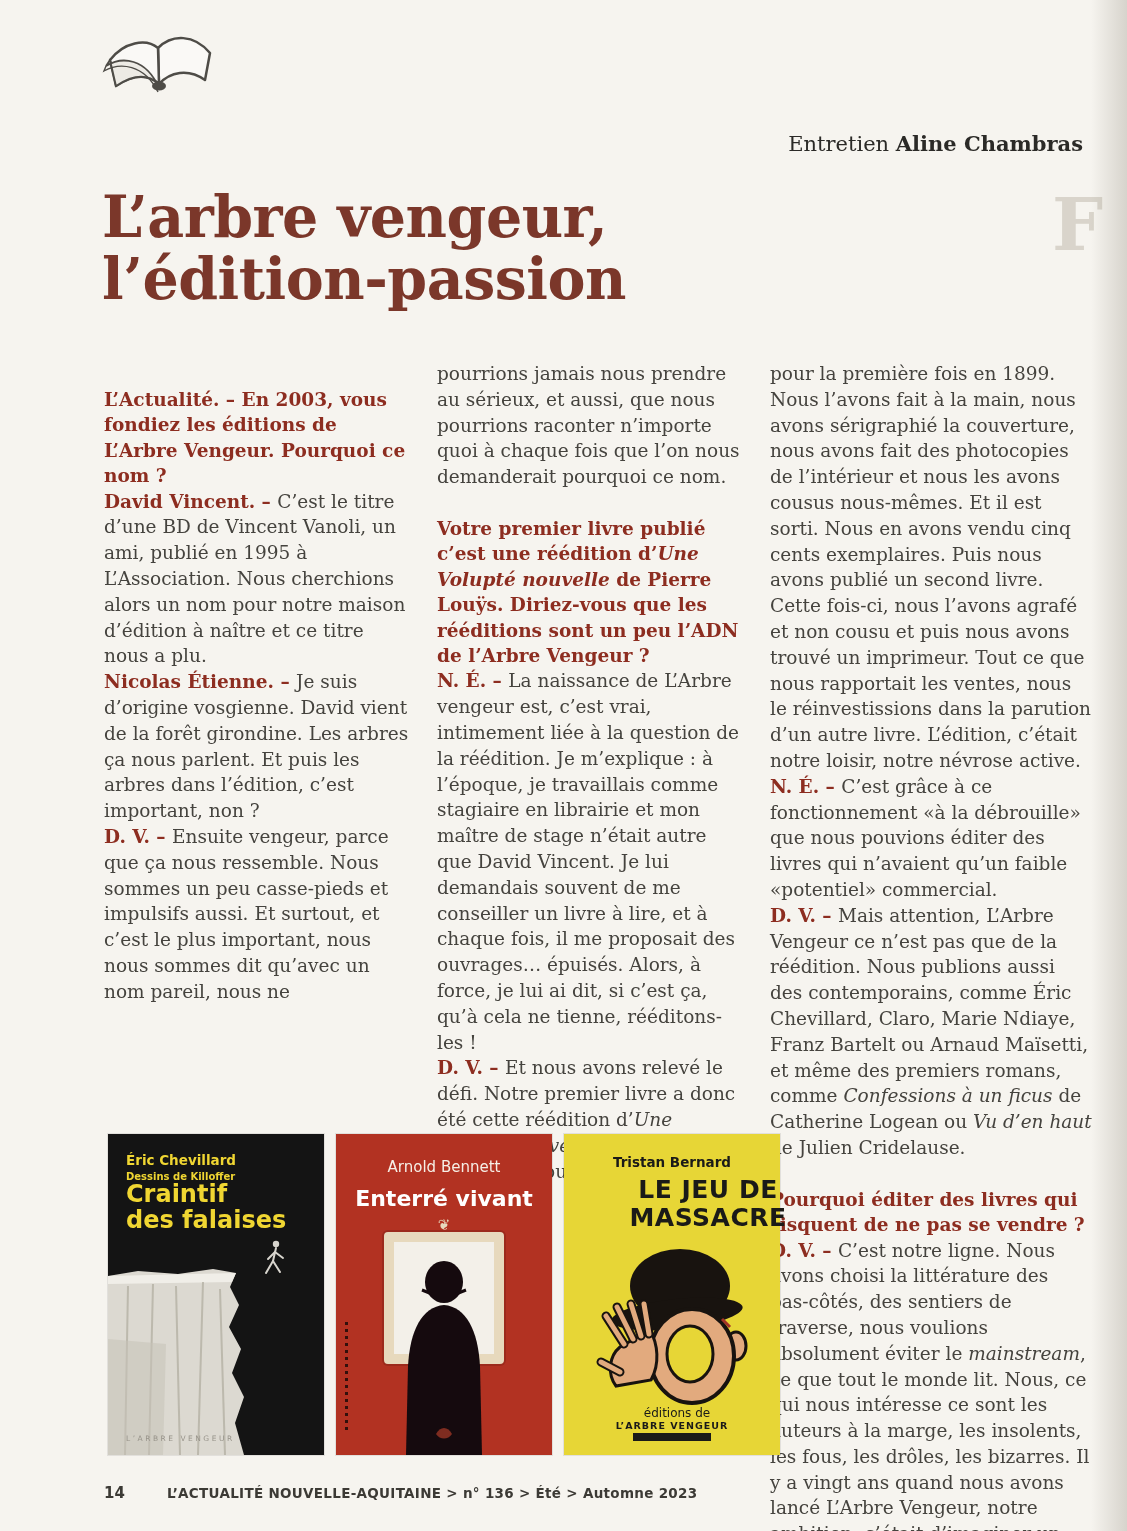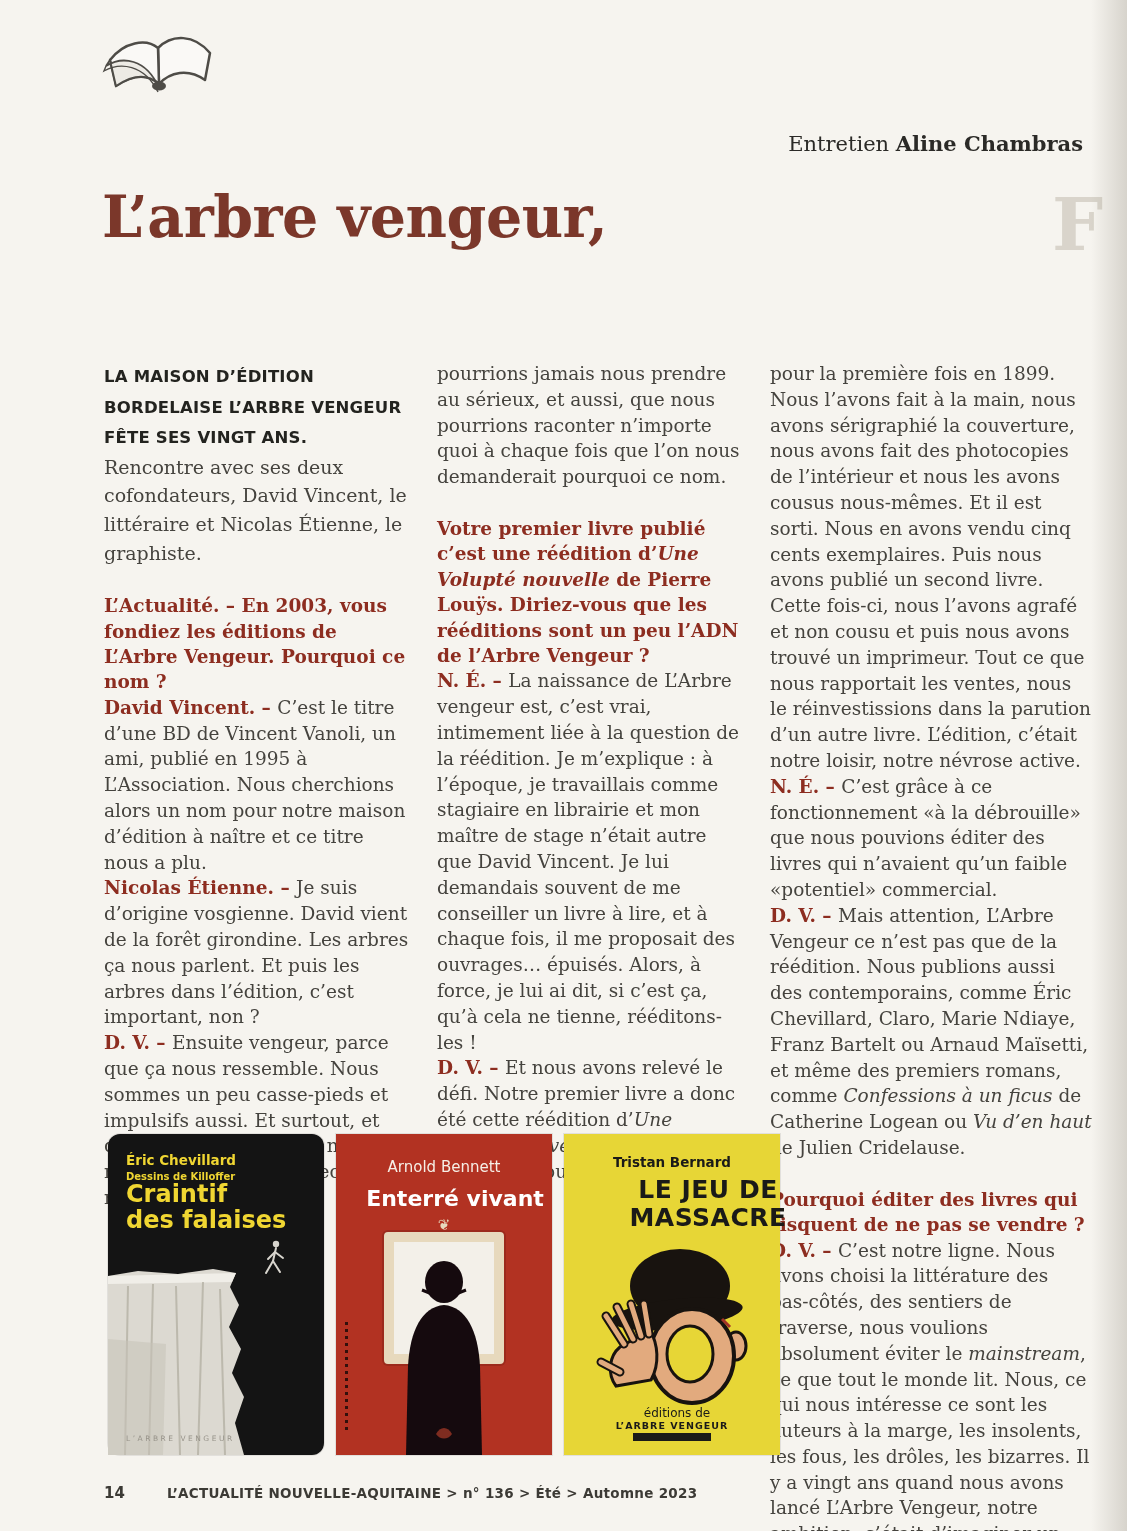--- a/index.html
+++ b/index.html
@@ -36,39 +36,39 @@
   .speaker{color:#8d2d20;font-weight:bold;}
 
   
   .footer{position:absolute;left:104px;top:1484px;display:flex;align-items:baseline;
     font-family:"DejaVu Sans","Liberation Sans",sans-serif;color:#3c3a35;justify-content:flex-end;}
   .footer .pagenum{font-weight:bold;font-size:15px;margin-right:42px;}
   .footer .foottext{font-weight:bold;font-size:13.5px;letter-spacing:0.3px;}
 
   
   .book{position:absolute;top:1134px;width:216px;height:321px;box-shadow:0 0 0 1px rgba(0,0,0,0.08);}
-  .bk1{left:108px;background:#141414;border-radius:12px;}
+  .bk1{left:108px;background:#141414;}
   .bk2{left:336px;background:#b23222;}
   .bk3{left:564px;background:#e7d636;}
   .book svg.art{position:absolute;left:0;top:0;width:100%;height:100%;}
 
   
   .bk1 .bk1-text{position:absolute;left:18px;top:18px;z-index:2;
     font-family:"DejaVu Sans","Liberation Sans",sans-serif;color:#f0d632;}
   .bk1 .bk1-author{font-weight:bold;font-size:13.5px;}
   .bk1 .bk1-credit{font-weight:bold;font-size:10px;margin-top:3px;}
   .bk1 .bk1-title{font-weight:bold;font-size:24px;line-height:1.08;}
   .bk1 .bk1-pub{position:absolute;left:18px;bottom:12px;z-index:2;color:#97938a;
     font-family:"DejaVu Sans",sans-serif;font-size:7.5px;letter-spacing:2.5px;}
 
   
   .bk2 .bk2-author{position:absolute;top:24px;width:100%;text-align:center;z-index:2;
     font-family:"DejaVu Sans","Liberation Sans",sans-serif;font-size:15px;color:#f6efe6;}
   .bk2 .bk2-title{position:absolute;top:52px;width:100%;text-align:center;z-index:2;
-    font-family:"DejaVu Sans","Liberation Sans",sans-serif;font-weight:bold;font-size:22px;color:#ffffff;margin-left:11px;}
+    font-family:"DejaVu Sans","Liberation Sans",sans-serif;font-weight:bold;font-size:22px;color:#ffffff;}
   .bk2 .frame{position:absolute;left:48px;top:98px;width:100px;height:112px;z-index:1;
     background:#f3f0e9;border:10px solid #e7d9bd;border-radius:4px;
     box-shadow:0 0 0 2px rgba(90,20,10,0.25);}
   .bk2 .frame-ornament{position:absolute;left:0;right:0;top:86px;text-align:center;z-index:2;
     color:#e7d9bd;font-size:15px;line-height:10px;}
   .bk2 .spine-marks{position:absolute;left:9px;top:188px;width:3px;height:112px;z-index:2;
     background:repeating-linear-gradient(to bottom,#32100c 0 3px,transparent 3px 7px);}
 
   
   .bk3 .bk3-author{position:absolute;top:20px;width:100%;text-align:center;z-index:2;
@@ -100,24 +100,24 @@
     </svg>
   </div>
 
   <div class="kicker">
     <span>Entretien</span>
     <span class="k-bold">Aline Chambras</span>
   </div>
 
   <h1 class="headline" style="margin:0">
     <span>L’arbre vengeur,</span><br>
+    <span>l’édition-passion</span>
   </h1>
 
   <div class="col col-1">
-    <p class="intro"><span class="lead-bold">LA MAISON D’ÉDITION BORDELAISE L’ARBRE VENGEUR FÊTE SES VINGT ANS.</span><span> Rencontre avec ses deux cofondateurs, David Vincent, le littéraire et Nicolas Étienne, le graphiste.</span></p>
     <p class="question">L’Actualité. – En 2003, vous fondiez les éditions de L’Arbre Vengeur. Pourquoi ce nom ?</p>
     <p><span class="speaker">David Vincent. – </span><span>C’est le titre d’une BD de Vincent Vanoli, un ami, publié en 1995 à L’Association. Nous cherchions alors un nom pour notre maison d’édition à naître et ce titre nous a plu.</span></p>
     <p><span class="speaker">Nicolas Étienne. – </span><span>Je suis d’origine vosgienne. David vient de la forêt girondine. Les arbres ça nous parlent. Et puis les arbres dans l’édition, c’est important, non ?</span></p>
     <p><span class="speaker">D. V. – </span><span>Ensuite vengeur, parce que ça nous ressemble. Nous sommes un peu casse-pieds et impulsifs aussi. Et surtout, et c’est le plus important, nous nous sommes dit qu’avec un nom pareil, nous ne</span></p>
   </div>
 
   <div class="col col-2">
     <p>pourrions jamais nous prendre au sérieux, et aussi, que nous pourrions raconter n’importe quoi à chaque fois que l’on nous demanderait pourquoi ce nom.</p>
     <p class="question"><span>Votre premier livre publié c’est une réédition d’</span><i>Une Volupté nouvelle</i><span> de Pierre Louÿs. Diriez-vous que les rééditions sont un peu l’ADN de l’Arbre Vengeur ?</span></p>
     <p><span class="speaker">N. É. – </span><span>La naissance de L’Arbre vengeur est, c’est vrai, intimement liée à la question de la réédition. Je m’explique : à l’époque, je travaillais comme stagiaire en librairie et mon maître de stage n’était autre que David Vincent. Je lui demandais souvent de me conseiller un livre à lire, et à chaque fois, il me proposait des ouvrages… épuisés. Alors, à force, je lui ai dit, si c’est ça, qu’à cela ne tienne, rééditons-les !</span></p>

